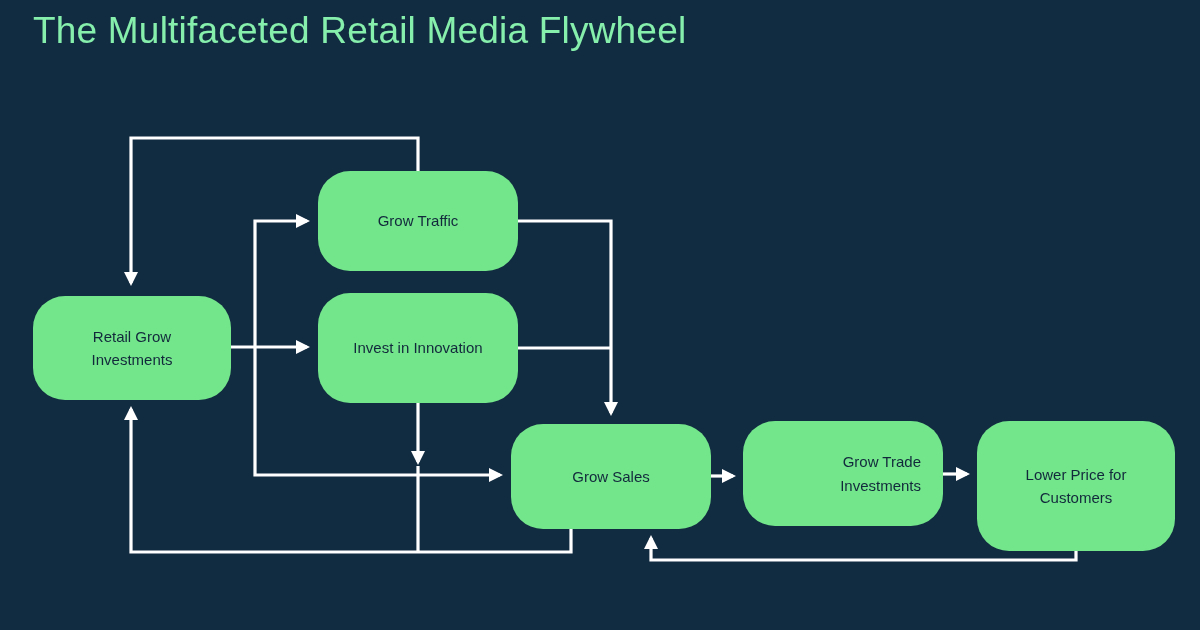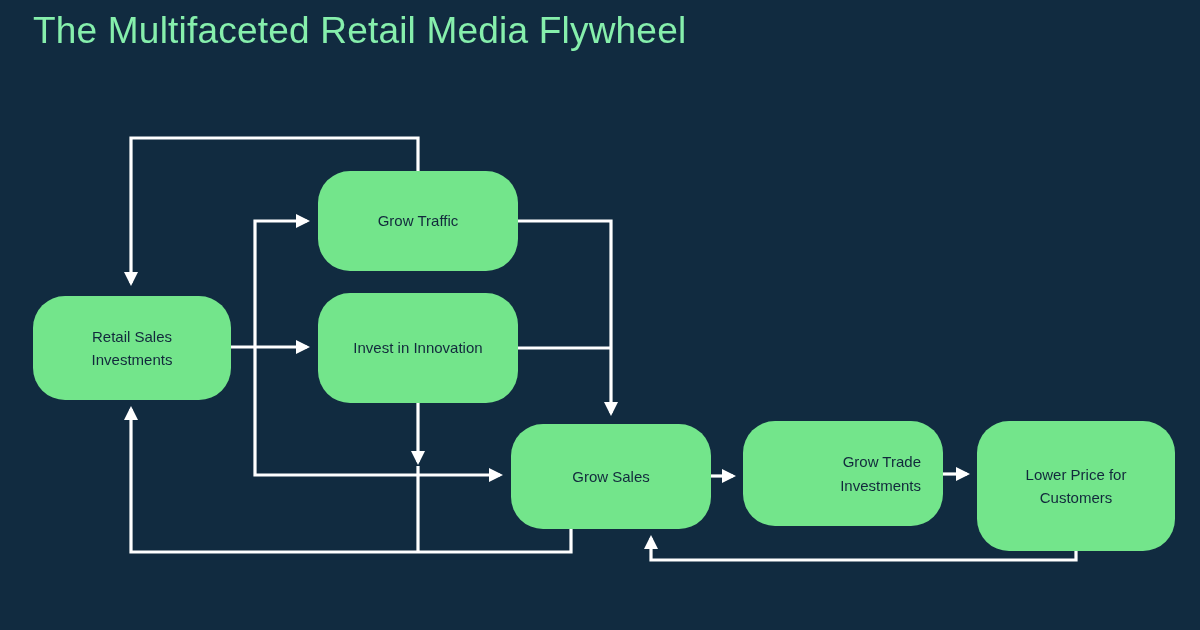--- a/index.html
+++ b/index.html
@@ -93,21 +93,21 @@
     <path class="edge" d="M711,476 L733,476" marker-end="url(#ah)"></path>
 
     <path class="edge" d="M943,474 L967,474" marker-end="url(#ah)"></path>
 
     <path class="edge" d="M1076,526 L1076,560 L651,560 L651,538" marker-end="url(#ah)"></path>
 
     <path class="edge" d="M571,529 L571,552 L131,552 L131,409" marker-end="url(#ah)"></path>
   </svg>
 
   <div class="node n-rmi">
-    <span>Retail Sales Investments</span>
+    <span>Retail Grow Investments</span>
   </div>
 
   <div class="node n-traffic">
     <span>Grow Traffic</span>
   </div>
 
   <div class="node n-innov">
     <span>Invest in Innovation</span>
   </div>
 

